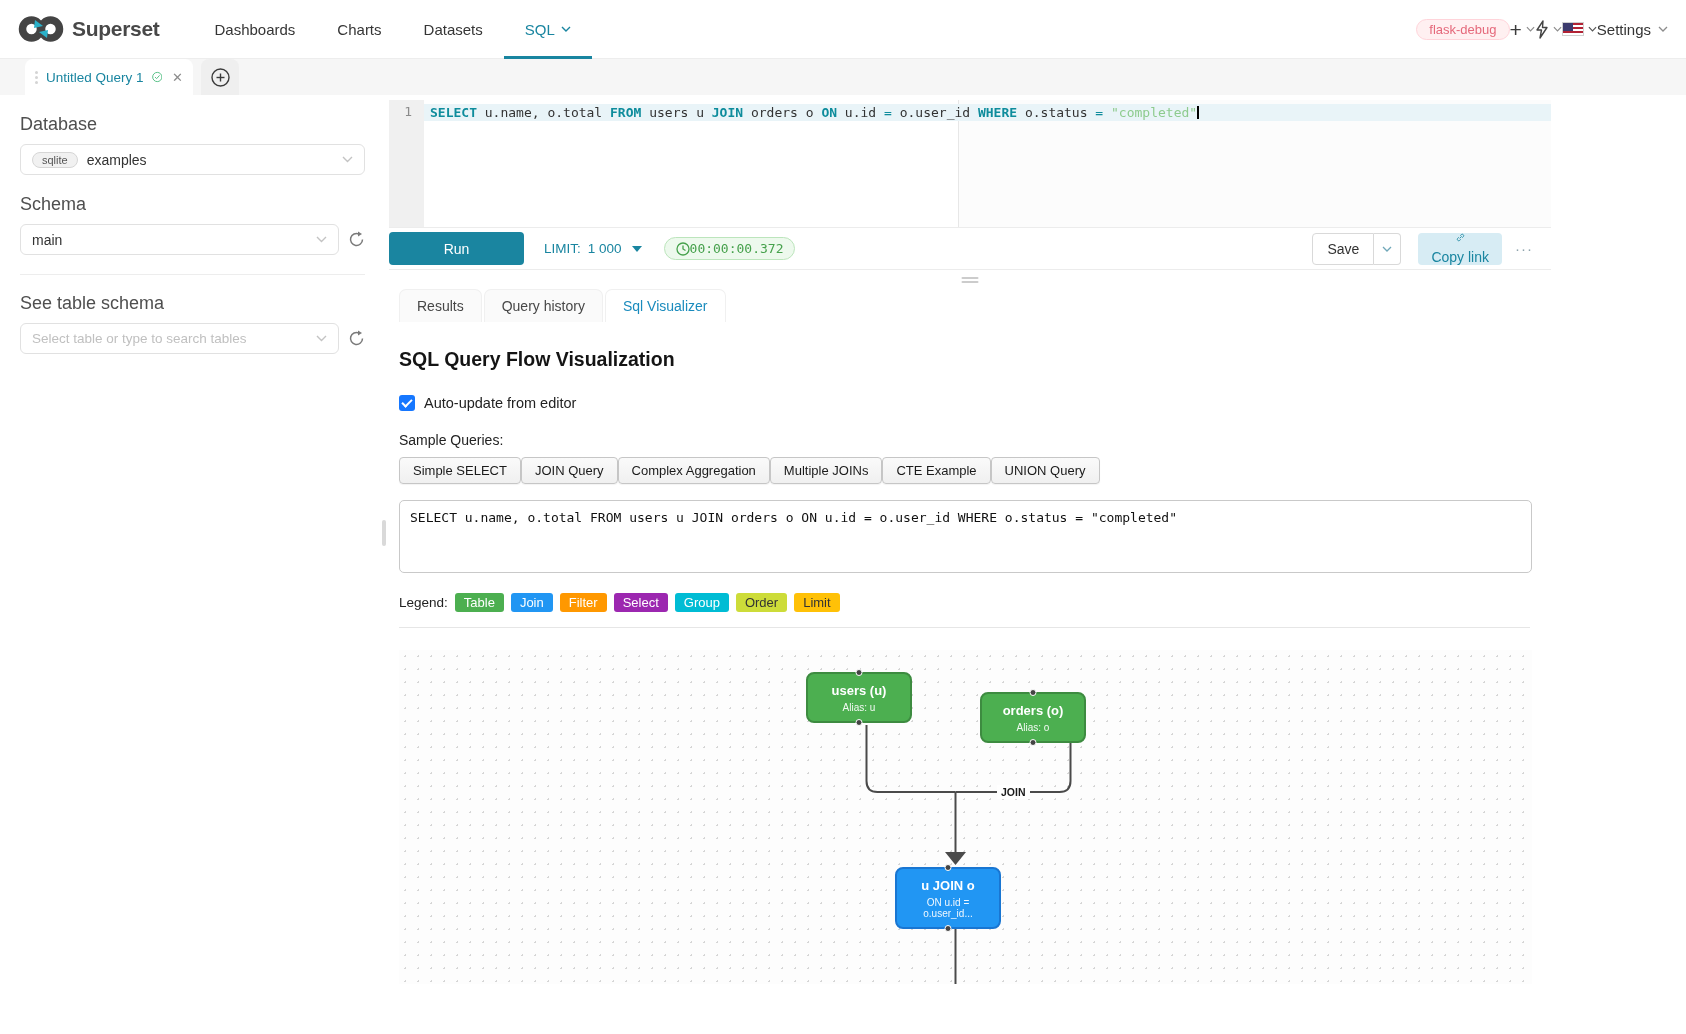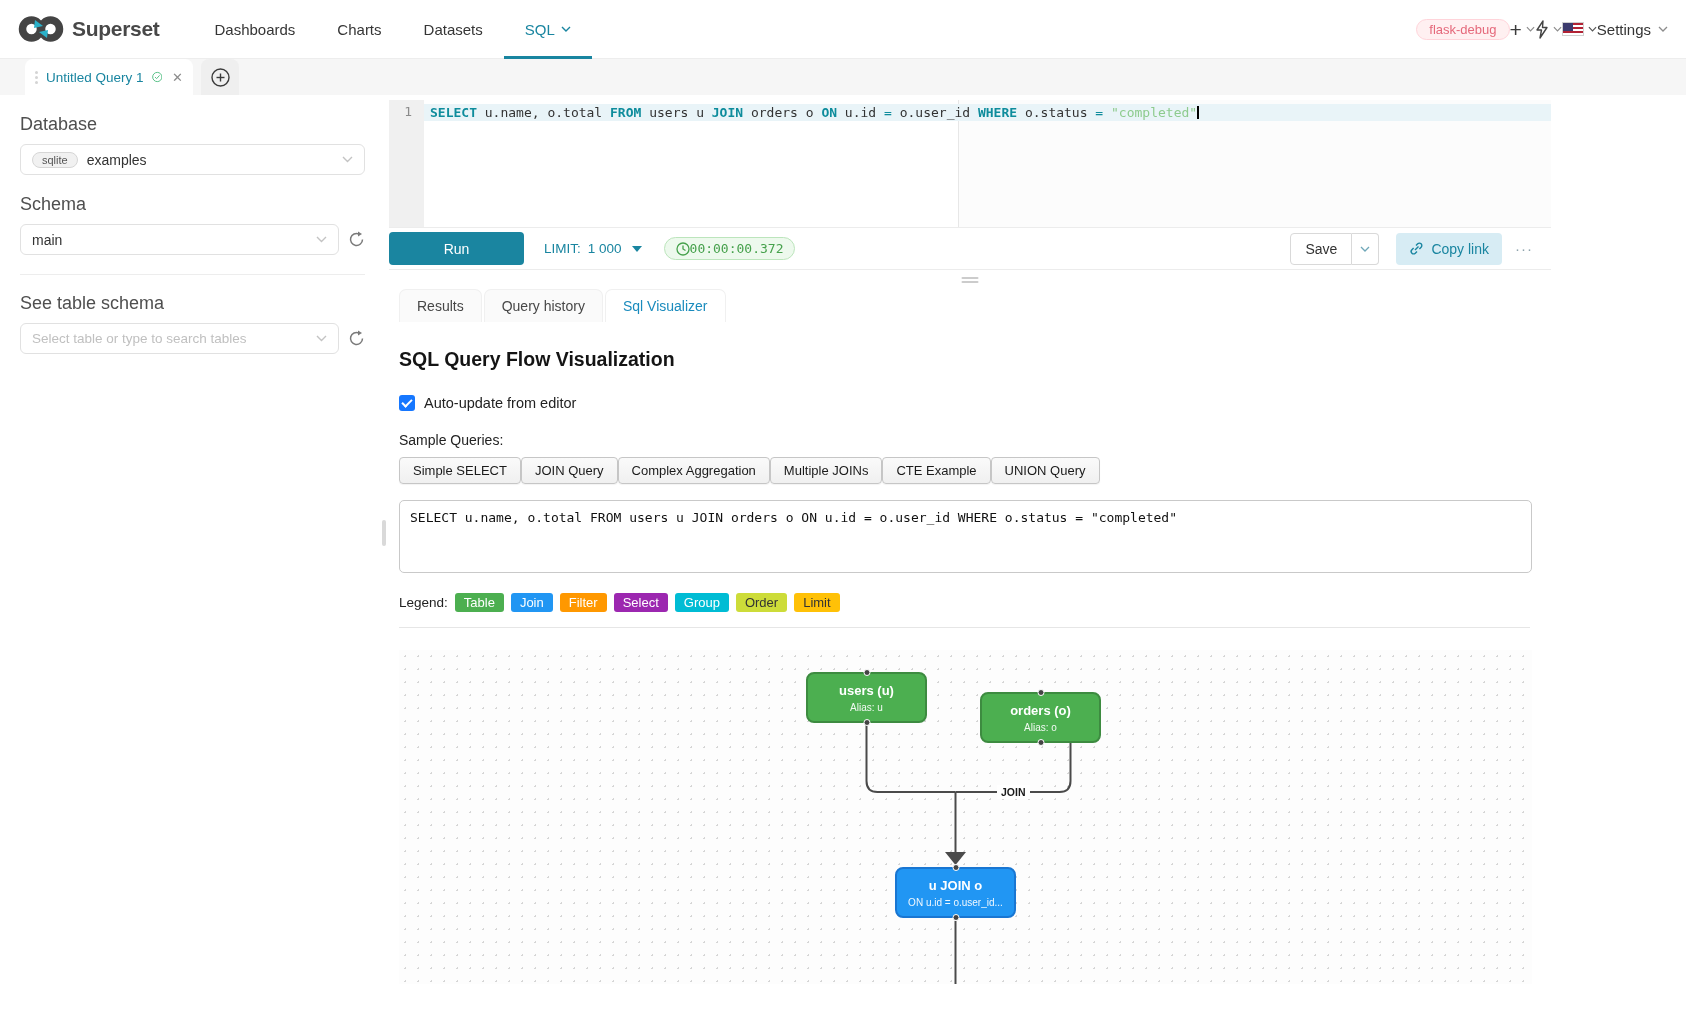--- a/index.html
+++ b/index.html
@@ -80,21 +80,21 @@
     border:1px solid #bce5bc; border-radius:14px; padding:3px 11px; color:#46a14c;
     font-family:"DejaVu Sans Mono","Liberation Mono",monospace; font-size:13px; }
   .tb-spacer { flex:1; }
   .save-group { display:flex; }
   .save-btn { height:32px; padding:0 14px; background:#fff; border:1px solid #d9d9d9;
     border-radius:4px 0 0 4px; font-size:14px; color:#333; cursor:pointer; font-family:inherit; }
   .save-caret { height:32px; width:27px; background:#fff; border:1px solid #d9d9d9; border-left:none;
     border-radius:0 4px 4px 0; display:flex; align-items:center; justify-content:center; cursor:pointer; }
   .copylink-btn { margin-left:17px; height:32px; display:flex; align-items:center; gap:7px;
     background:#d7ecf4; border:none; border-radius:4px; padding:0 13px; color:#1985a0; font-size:14px;
-    cursor:pointer; font-family:inherit; }
+    cursor:pointer; font-family:inherit;flex-direction:column; }
   .more-btn { margin:0 8px 0 13px; color:#8fa4ad; font-size:15px; letter-spacing:1px; cursor:pointer; }
 
   
   .resize-row { height:19px; position:relative; }
   .resize-grip { position:absolute; left:50%; top:7px; transform:translateX(-50%); display:flex; flex-direction:column; gap:2px; cursor:ns-resize; }
   .resize-grip i { width:17px; height:2px; background:#cccccc; border-radius:1px; }
 
   
   .rtabs { display:flex; padding:0 10px; }
   .rtab { padding:8px 17px; font-size:14px; color:#474747; background:#fafafa; border:1px solid #f0f0f0;
@@ -115,21 +115,21 @@
   .sql-area { margin-top:16px; width:1133px; height:73px; border:1px solid #c9c9c9; border-radius:5px;
     padding:9px 10px; font-family:"DejaVu Sans Mono","Liberation Mono",monospace; font-size:13px;
     color:#111; resize:none; }
   .legend-row { margin-top:16px; display:flex; align-items:center; gap:7px; font-size:13.5px; color:#222; }
   .chip { border-radius:3px; padding:2px 9px; font-size:13px; color:#fff; }
   .v-div { border-top:1px solid #e6e6e6; margin-top:15px; }
 
   
   .canvas { position:relative; margin-top:22px; width:1133px; height:334px; background-color:#fdfdfd;
     background-image:radial-gradient(circle,#d6d6d6 1px,transparent 1px); background-size:13px 13px; overflow:hidden; }
-  .fnode { position:absolute; width:121px; border-radius:8px; text-align:center; padding:9px 4px 8px 4px; cursor:grab; }
+  .fnode { position:absolute; width:106px; border-radius:8px; text-align:center; padding:9px 4px 8px 4px; cursor:grab; }
   .fnode .ntitle { font-size:13px; font-weight:700; color:#fff; }
   .fnode .nsub { margin-top:4px; font-size:10px; color:rgba(255,255,255,0.93); }
   .node-users { left:407px; top:22px; background:#4caf50; border:2px solid #3d8b40; }
   .node-orders { left:581px; top:22px; background:#4caf50; border:2px solid #3d8b40;margin-top:20px; }
   .node-join { left:496px; top:217px; background:#2196f3; border:2px solid #1976d2; }
   .handle { position:absolute; left:50%; width:7px; height:7px; border-radius:50%;
     background:#444; border:1.5px solid #fff; transform:translateX(-50%); }
   .handle.top { top:-5px; } .handle.bottom { bottom:-5px; }
   .edges { position:absolute; inset:0; pointer-events:none; }
   .edge-label { position:absolute; left:598px; top:135px; background:#fff; padding:1px 4px;

